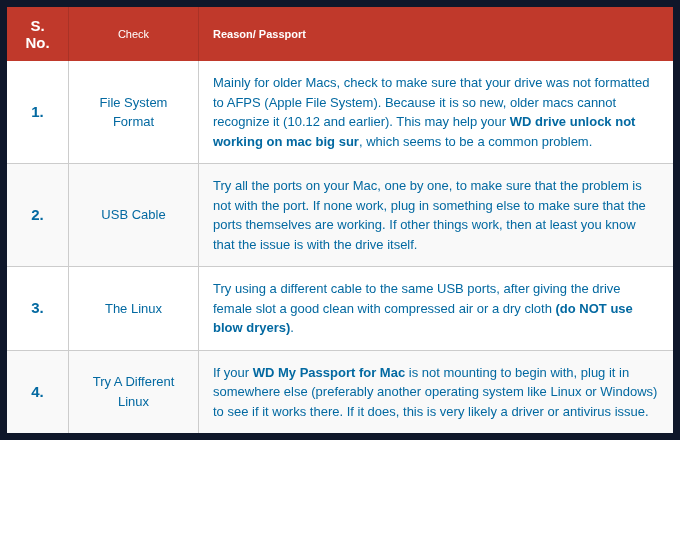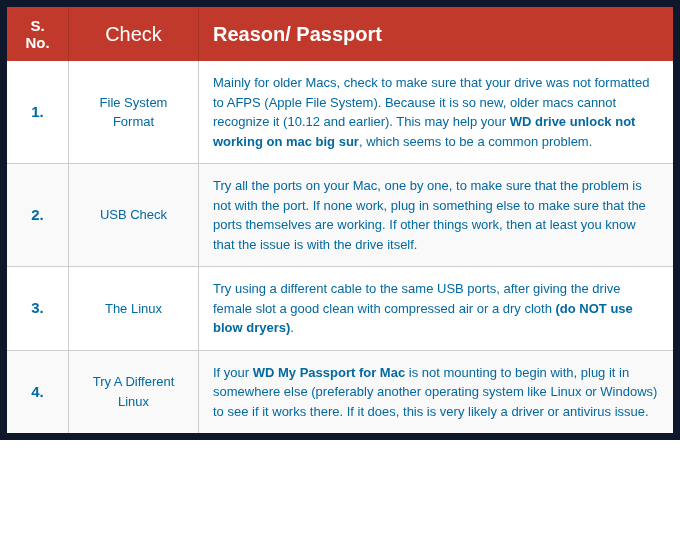--- a/index.html
+++ b/index.html
@@ -23,21 +23,21 @@
 
     thead tr {
       background-color: #c0392b;
       color: #fff;
     }
 
     thead th {
       padding: 10px 14px;
       text-align: left;
       font-weight: bold;
-      font-size: 20px;
+      font-size: 11px;
       border-right: 1px solid #a93226;
     }
 
     thead th:last-child {
       border-right: none;
     }
 
     tbody tr {
       border-bottom: 1px solid #ccc;
     }
@@ -91,21 +91,21 @@
     </tr>
   </thead>
   <tbody id="table-body">
   <tr>
         <td class="col-sno">1.</td>
         <td class="col-check">File System Format</td>
         <td class="col-reason">Mainly for older Macs, check to make sure that your drive was not formatted to AFPS (Apple File System). Because it is so new, older macs cannot recognize it (10.12 and earlier). This may help your <strong>WD drive unlock not working on mac big sur</strong>, which seems to be a common problem.</td>
       </tr>
       <tr>
         <td class="col-sno">2.</td>
-        <td class="col-check">USB Check</td>
+        <td class="col-check">USB Cable</td>
         <td class="col-reason">Try all the ports on your Mac, one by one, to make sure that the problem is not with the port. If none work, plug in something else to make sure that the ports themselves are working. If other things work, then at least you know that the issue is with the drive itself.</td>
       </tr>
       <tr>
         <td class="col-sno">3.</td>
         <td class="col-check">The Linux</td>
         <td class="col-reason">Try using a different cable to the same USB ports, after giving the drive female slot a good clean with compressed air or a dry cloth <strong>(do NOT use blow dryers)</strong>.</td>
       </tr>
       <tr>
         <td class="col-sno">4.</td>
         <td class="col-check">Try A Different Linux</td>

